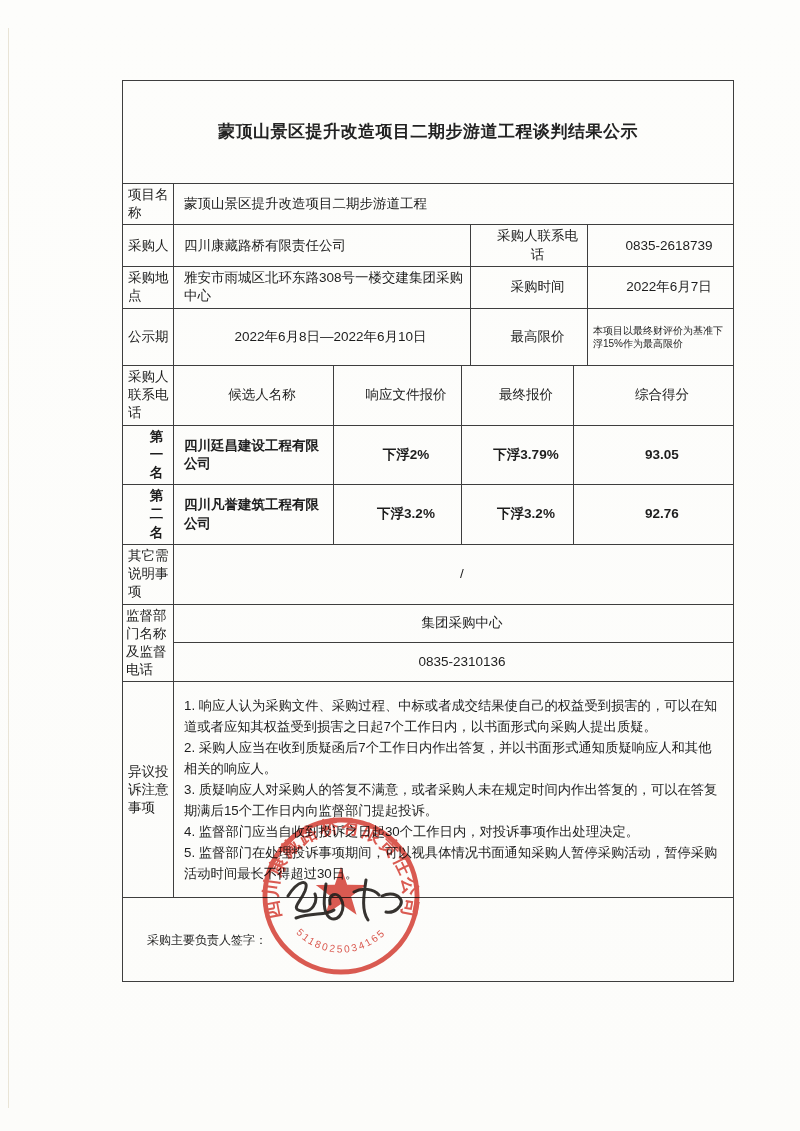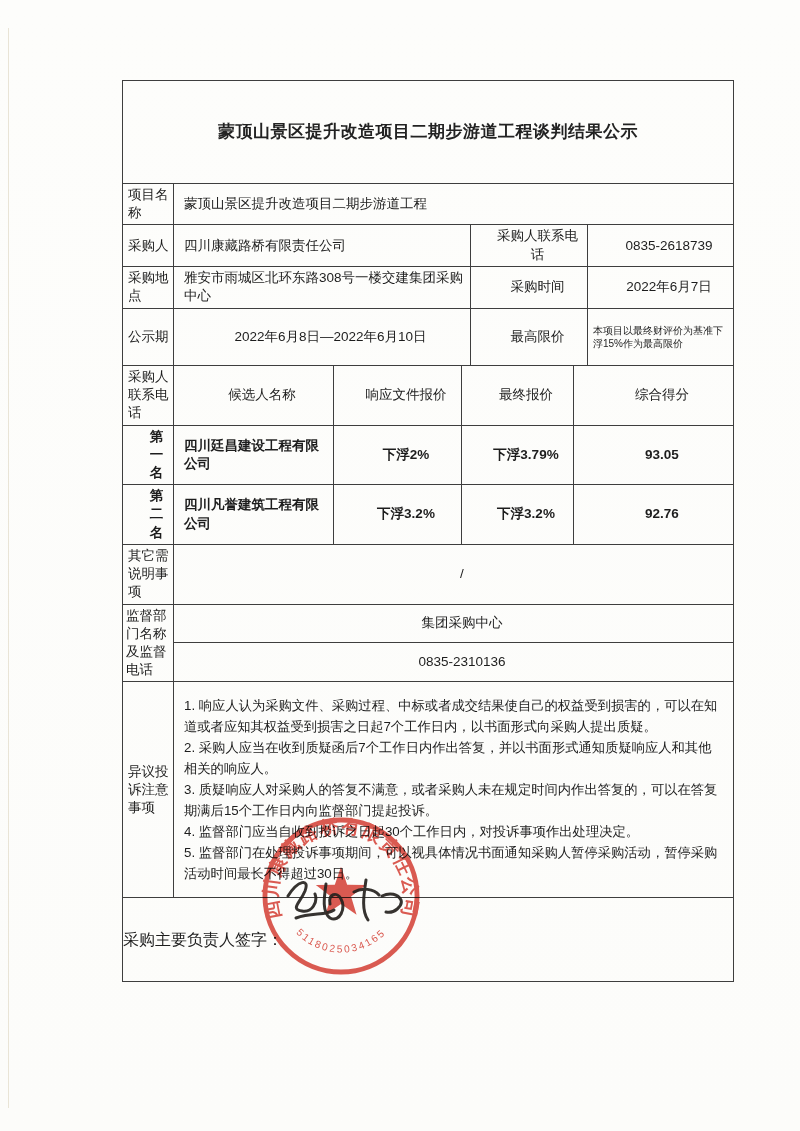--- a/index.html
+++ b/index.html
@@ -38,21 +38,21 @@
   .r-pub{height:57px;}
   .r-chead{height:42px;}
   .r-cand{height:39px;font-weight:bold;}
   .r-other{height:47px;}
   .r-sup{height:38px;}
   .r-obj{height:216px;}
   .r-sign{height:84px;}
   .maxprice{font-size:10px;padding:2px 5px;line-height:1.3;}
   .obj-cell{vertical-align:middle;padding:8px 10px;}
   .obj-line{font-size:13.3px;line-height:1.58;text-align:left;}
-  .sign-cell{font-size:16px;padding-left:0;}
+  .sign-cell{font-size:12px;padding-left:24px;}
   .stamp{
     position:absolute;left:257px;top:812px;width:168px;height:168px;
     opacity:0.88;mix-blend-mode:multiply;z-index:5;
   }
   .signature{
     position:absolute;left:282px;top:866px;width:130px;height:72px;
     z-index:6;opacity:0.92;
   }
 </style>
 </head>

